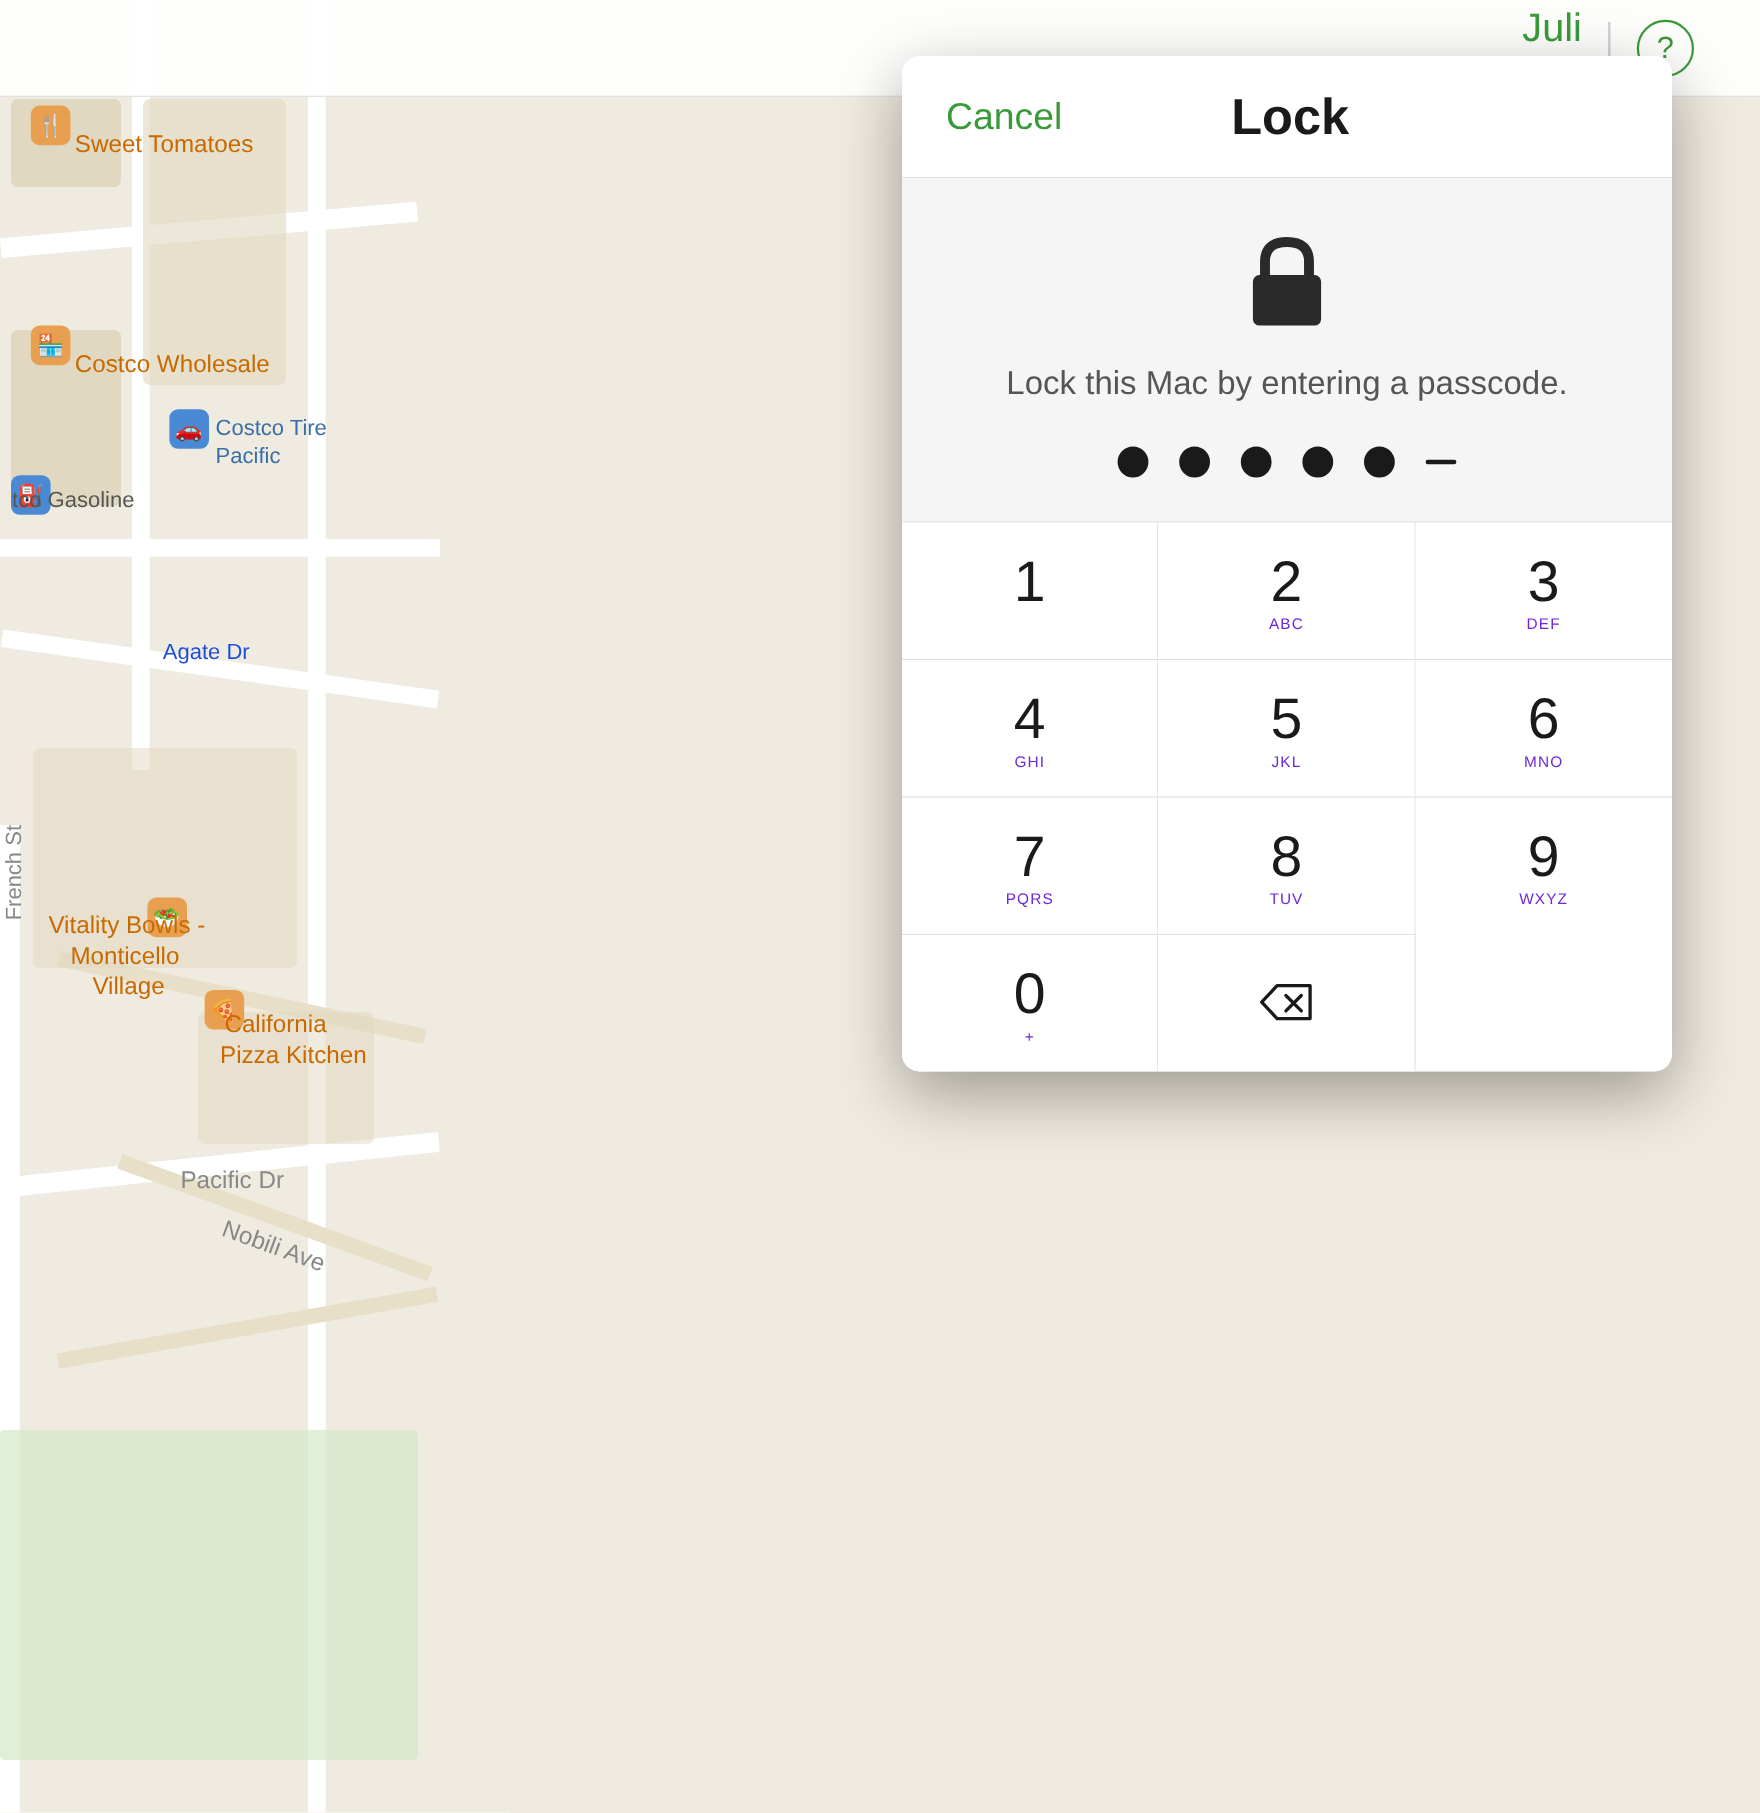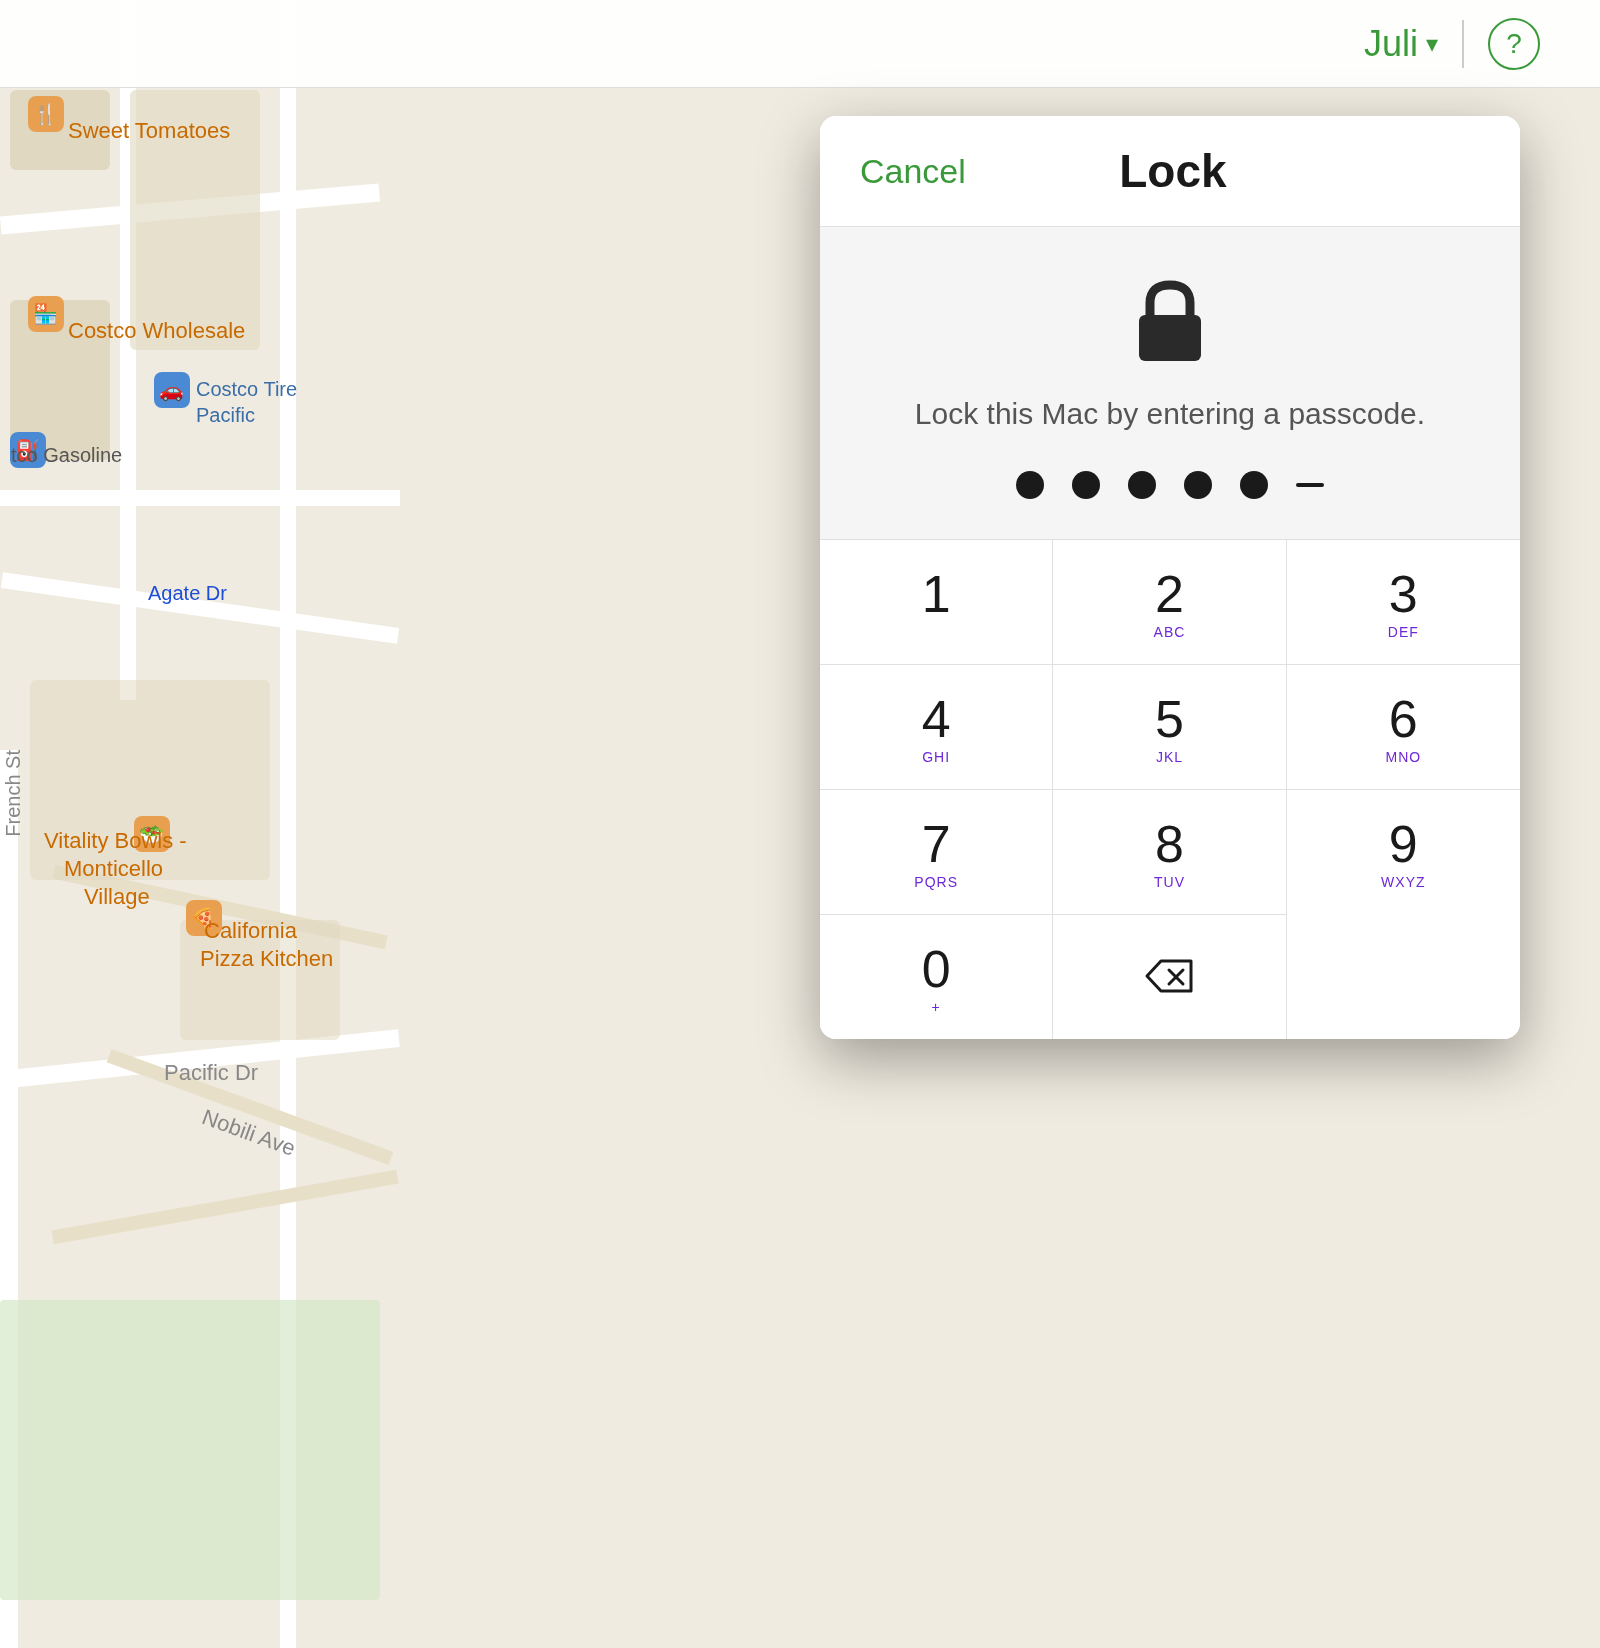--- a/index.html
+++ b/index.html
@@ -47,20 +47,21 @@
       z-index: 10;
     }
 
     #user-name {
       color: #3a9a3a;
       font-size: 36px;
       font-weight: 400;
       display: flex;
       align-items: center;
       gap: 8px;
+      flex-direction: column;
     }
 
     #help-btn {
       width: 52px;
       height: 52px;
       border-radius: 50%;
       border: 2.5px solid #3a9a3a;
       display: flex;
       align-items: center;
       justify-content: center;
@@ -106,21 +107,21 @@
     }
 
     
     #modal-overlay {
       position: absolute;
       inset: 0;
       z-index: 20;
       display: flex;
       align-items: flex-start;
       justify-content: flex-end;
-      padding-top: 116px;
+      padding-top: 51px;
       padding-right: 80px;
     }
 
     
     #lock-modal {
       width: 700px;
       background: #fff;
       border-radius: 16px;
       overflow: hidden;
       box-shadow: 0 20px 60px rgba(0,0,0,0.35);

